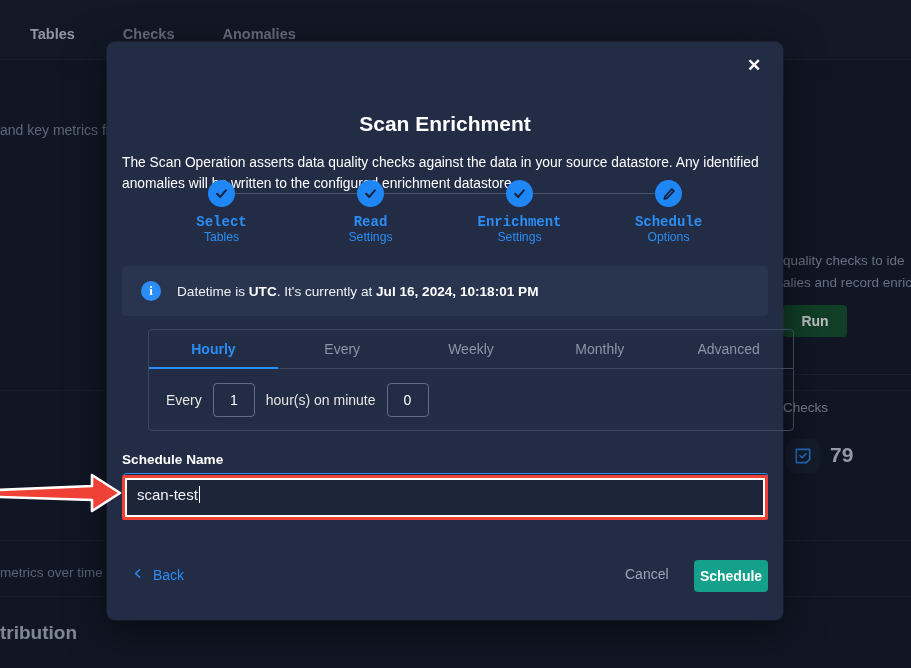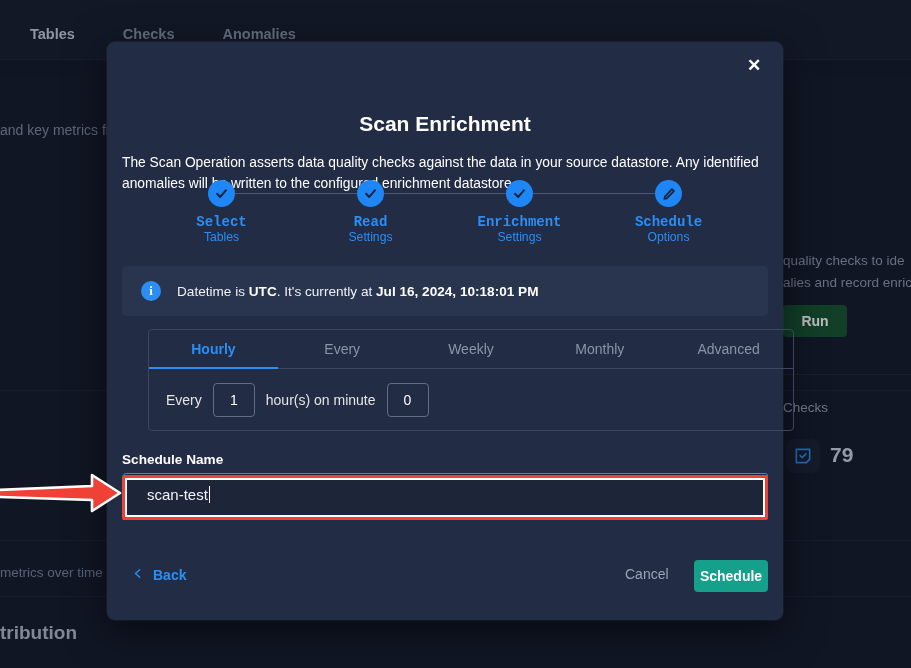--- a/index.html
+++ b/index.html
@@ -179,35 +179,35 @@
     position: absolute; left: 15px; top: 410px;
     font-size: 13.6px; font-weight: 700; color: #ffffff;
   }
   #sched-name-input {
     position: absolute; left: 16px; top: 431px; width: 645px; height: 43px;
     background: #1d2droppedy;
     background: #1d2639;
     border: 1px solid #2f8ef0;
     border-radius: 3px;
     color: #f1f4fa; font-size: 15px;
-    padding-left: 23px;
+    padding-left: 13px;
     font-family: "Liberation Sans", sans-serif;
     outline: none;
     display: flex; align-items: center;
   }
   .caret {
     display: inline-block; width: 1px; height: 17px; background: #ffffff;
     margin-left: 1px; vertical-align: -3px;
   }
 
   
   #footer-back {
     position: absolute; left: 26px; top: 524px;
     display: flex; align-items: center; gap: 10px;
-    color: #2b8ef6; font-size: 14px; font-weight: 700; cursor: pointer;
+    color: #2b8ef6; font-size: 14px; font-weight: 400; cursor: pointer;
   }
   #cancel-btn {
     position: absolute; left: 518px; top: 524px;
     font-size: 14px; color: #9aa3b6; cursor: pointer;
   }
   #schedule-btn {
     position: absolute; left: 587px; top: 518px;
     width: 74px; height: 32px; border-radius: 4px;
     background: #15a08b; color: #ffffff;
     font-size: 14px; font-weight: 700;

